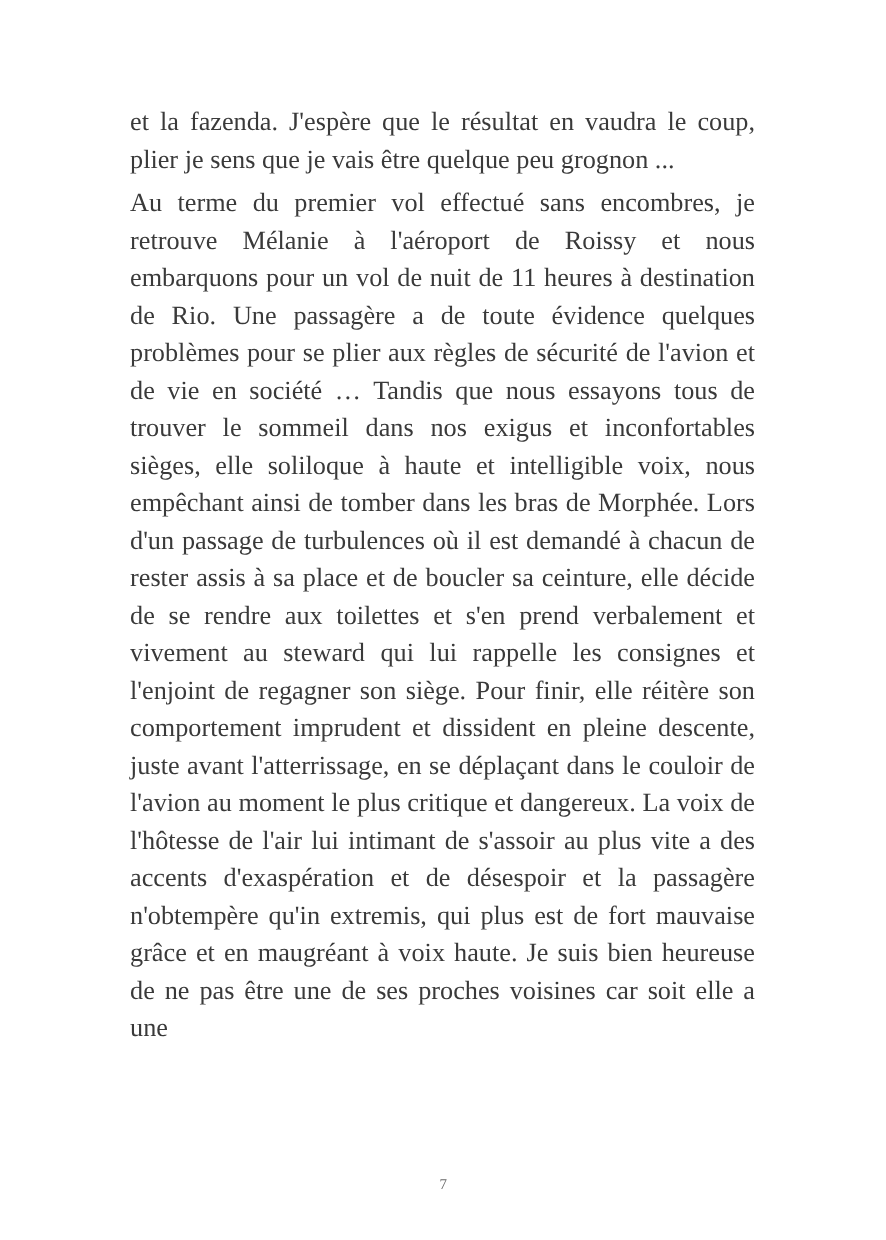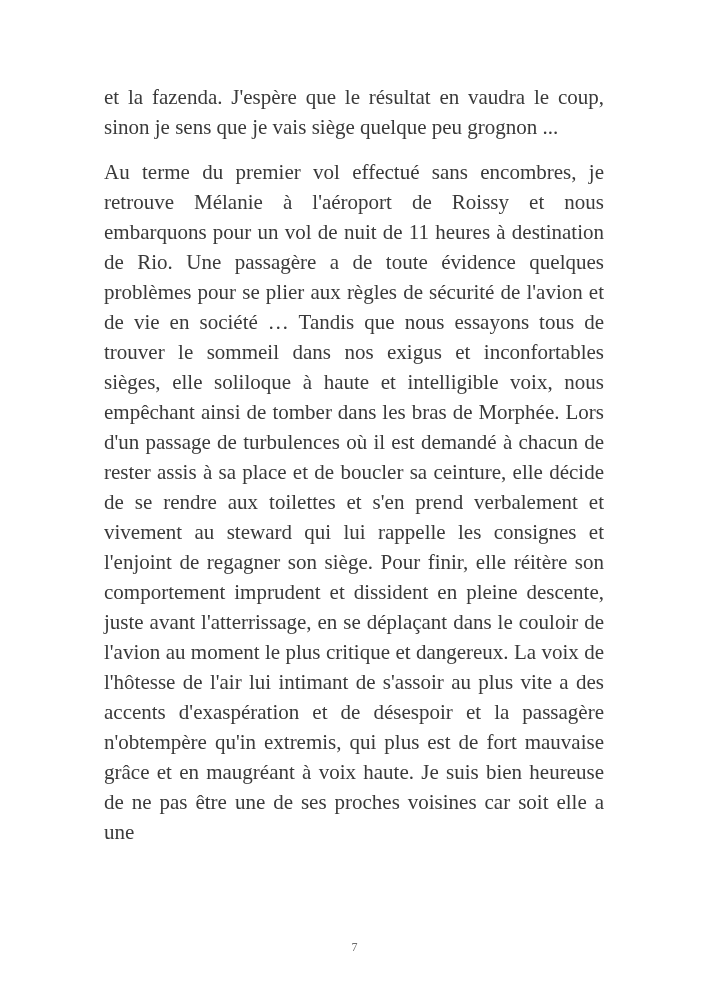--- a/index.html
+++ b/index.html
@@ -30,35 +30,35 @@
       line-height: 30px;
       color: #3a3a3a;
       text-align: justify;
     }
     .para {
       margin: 0;
       text-align: justify;
       text-align-last: left;
     }
     .para + .para {
-      margin-top: 15px;
+      margin-top: 5px;
     }
     .page-number {
       position: absolute;
       left: 0;
       width: 709px;
       top: 940px;
       text-align: center;
       font-family: "Liberation Serif", "DejaVu Serif", serif;
       font-size: 12px;
       color: #6a6a6a;
     }
   </style>
 </head>
 <body>
 
 <div class="page">
   <div class="content">
-    <p class="para">et la fazenda. J'espère que le résultat en vaudra le coup, sinon je sens que je vais siège quelque peu grognon ...</p>
+    <p class="para">et la fazenda. J'espère que le résultat en vaudra le coup, plier je sens que je vais être quelque peu grognon ...</p>
     <p class="para">Au terme du premier vol effectué sans encombres, je retrouve Mélanie à l'aéroport de Roissy et nous embarquons pour un vol de nuit de 11 heures à destination de Rio. Une passagère a de toute évidence quelques problèmes pour se plier aux règles de sécurité de l'avion et de vie en société … Tandis que nous essayons tous de trouver le sommeil dans nos exigus et inconfortables sièges, elle soliloque à haute et intelligible voix, nous empêchant ainsi de tomber dans les bras de Morphée. Lors d'un passage de turbulences où il est demandé à chacun de rester assis à sa place et de boucler sa ceinture, elle décide de se rendre aux toilettes et s'en prend verbalement et vivement au steward qui lui rappelle les consignes et l'enjoint de regagner son siège. Pour finir, elle réitère son comportement imprudent et dissident en pleine descente, juste avant l'atterrissage, en se déplaçant dans le couloir de l'avion au moment le plus critique et dangereux. La voix de l'hôtesse de l'air lui intimant de s'assoir au plus vite a des accents d'exaspération et de désespoir et la passagère n'obtempère qu'in extremis, qui plus est de fort mauvaise grâce et en maugréant à voix haute. Je suis bien heureuse de ne pas être une de ses proches voisines car soit elle a une</p>
   </div>
   <div class="page-number">7</div>
 </div>
 
 </body></html>

